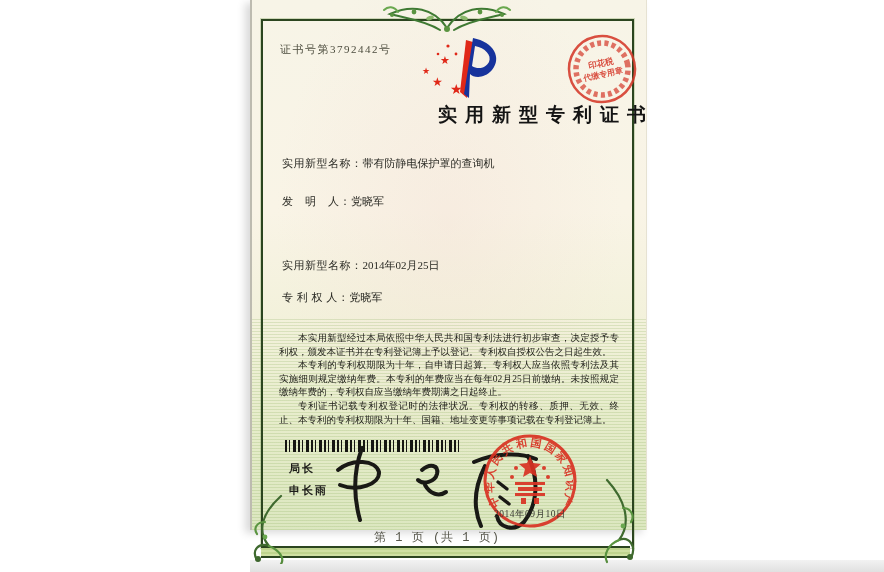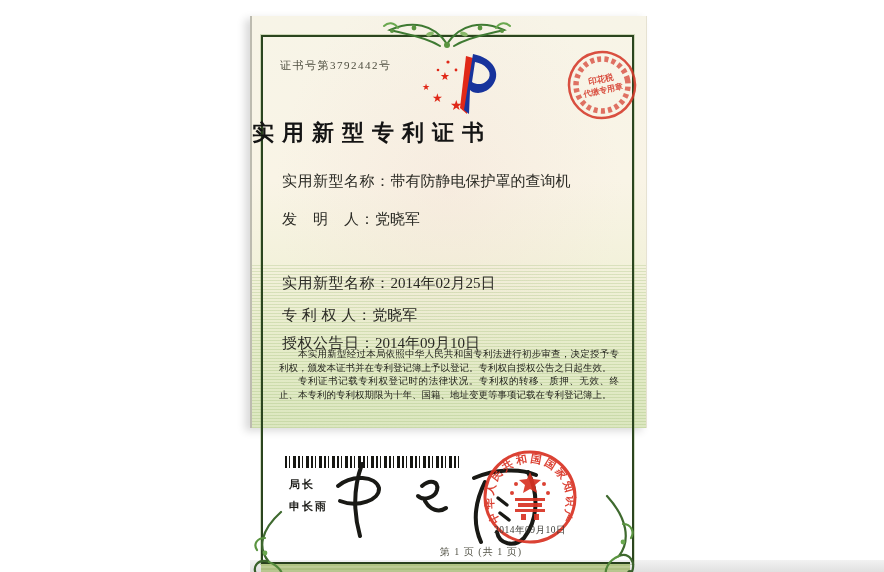--- a/index.html
+++ b/index.html
@@ -1,46 +1,46 @@
 <!DOCTYPE html>
 <html><head>
 <meta charset="utf-8">
 <style>
   html,body{margin:0;padding:0;background:#ffffff;}
   .stage{position:relative;width:884px;height:572px;background:#ffffff;overflow:hidden;
          font-family:"Liberation Serif","DejaVu Serif",serif;}
   
-  .paper{position:absolute;left:250px;top:16px;width:394px;height:412px;
+  .paper{position:absolute;left:250px;top:0;width:394px;height:530px;
          background:
            radial-gradient(ellipse at 50% 42%, rgba(243,221,212,0.35), rgba(0,0,0,0) 62%),
            linear-gradient(180deg,#f7f4e7 0%,#f9f4e6 40%,#f2f1da 62%,#e6ecca 80%,#dce7c0 100%);
          border-left:2px solid #bdbbb0;border-right:1px solid #e6e2d2;
          box-shadow:-5px 3px 8px rgba(0,0,0,0.15);}
   .paper .moire{position:absolute;left:0;right:0;bottom:0;height:40%;
          background:repeating-linear-gradient(0deg, rgba(140,175,95,0.30) 0 1px, rgba(0,0,0,0) 1px 3px);
          opacity:.8;}
   
   .frame{position:absolute;left:9px;top:19px;width:369px;height:527px;
          border:2px solid #2b451f;border-bottom:none;
          box-shadow:0 0 0 1px rgba(130,160,95,0.35);}
   .bottom-band{position:absolute;left:9px;top:546px;width:369px;height:8px;
          background:repeating-linear-gradient(0deg,#cfe0a2 0 2px,#bfd48e 2px 4px);
          border-top:2px solid #2b451f;border-bottom:2px solid #2b451f;}
   
   .cert-number{position:absolute;left:28px;top:42px;font-size:11px;letter-spacing:1.5px;color:#4c4c3e;}
-  .title{position:absolute;left:0;top:102px;width:100%;text-align:left;
-         font-size:22px;font-weight:bold;letter-spacing:8px;color:#141414;}
-  .field-row{position:absolute;left:30px;white-space:nowrap;font-size:15px;color:#2a2a24;}
+  .title{position:absolute;left:0;top:102px;width:100%;text-align:right;
+         font-size:19px;font-weight:bold;letter-spacing:8px;color:#141414;padding-left:8px;}
+  .field-row{position:absolute;left:30px;white-space:nowrap;font-size:11px;color:#2a2a24;}
   .field-row .lab{letter-spacing:.5px;}
   .body-text{position:absolute;left:27px;top:332px;width:340px;font-size:9.5px;
              line-height:13.6px;color:#23231d;text-align:justify;}
   .body-text p{margin:0;text-indent:2em;}
   .signer{position:absolute;left:37px;font-size:11px;font-weight:600;color:#1c1c18;letter-spacing:2px;}
-  .page-footer{position:absolute;left:100px;top:529px;width:170px;text-align:right;
-               font-size:10px;color:#56564a;letter-spacing:1px;}
+  .page-footer{position:absolute;left:100px;top:529px;width:170px;text-align:center;
+               font-size:12px;color:#56564a;letter-spacing:1px;font-family:Liberation Mono, monospace;}
   
   .logo{position:absolute;left:168px;top:34px;width:88px;height:66px;}
   .garland{position:absolute;left:126px;top:-2px;width:138px;height:38px;}
   .flourish-bl{position:absolute;left:-7px;top:492px;width:48px;height:72px;}
   .flourish-br{position:absolute;left:345px;top:478px;width:46px;height:86px;}
   .barcode{position:absolute;left:33px;top:440px;width:176px;height:12px;
            background:repeating-linear-gradient(90deg,#161612 0 2px,rgba(0,0,0,0) 2px 4px,
              #161612 4px 5px,rgba(0,0,0,0) 5px 8px,#161612 8px 11px,rgba(0,0,0,0) 11px 13px);}
   .signature{position:absolute;left:70px;top:440px;width:255px;height:98px;}
   .seal-main{position:absolute;left:223px;top:428px;width:110px;height:110px;opacity:.92;}
@@ -122,26 +122,24 @@
     </div>
     <div class="field-row" style="top:194px">
       <span class="lab">发　明　人：</span><span>党晓军</span>
     </div>
     <div class="field-row" style="top:258px">
       <span class="lab">实用新型名称：</span><span>2014年02月25日</span>
     </div>
     <div class="field-row" style="top:290px">
       <span class="lab">专 利 权 人：</span><span>党晓军</span>
     </div>
-    <div class="field-row" style="top:318px">
-      <span class="lab">授权公告日：</span><span>2014年09月10日</span>
-    </div>
 
     <div class="body-text">
       <p>本实用新型经过本局依照中华人民共和国专利法进行初步审查，决定授予专利权，颁发本证书并在专利登记簿上予以登记。专利权自授权公告之日起生效。</p>
+      <p>本专利的专利权期限为十年，自申请日起算。专利权人应当依照专利法及其实施细则规定缴纳年费。本专利的年费应当在每年02月25日前缴纳。未按照规定缴纳年费的，专利权自应当缴纳年费期满之日起终止。</p>
       <p>专利证书记载专利权登记时的法律状况。专利权的转移、质押、无效、终止、本专利的专利权期限为十年、国籍、地址变更等事项记载在专利登记簿上。</p>
     </div>
 
     <div class="barcode"></div>
 
     <div class="signer" style="top:461px">局长</div>
     <div class="signer" style="top:483px">申长雨</div>
 
     <svg class="signature" viewBox="0 0 255 98">
       <g fill="none" stroke="#191915" stroke-width="4" stroke-linecap="round" stroke-linejoin="round">

